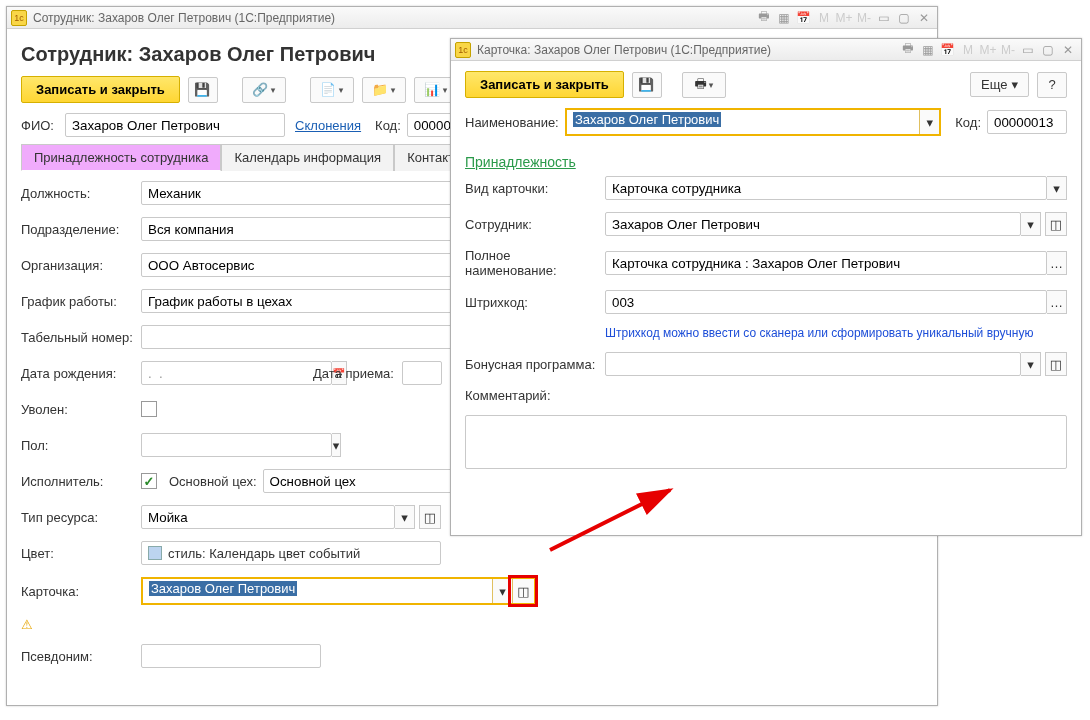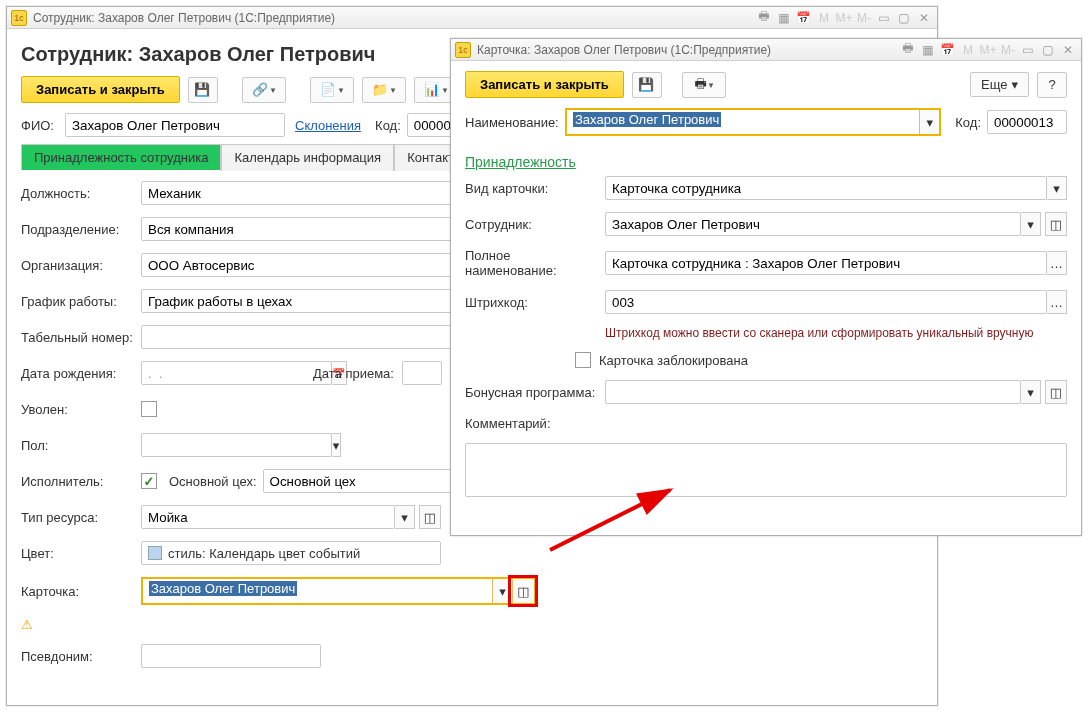--- a/index.html
+++ b/index.html
@@ -88,34 +88,34 @@
   .tab {
     border: 1px solid #c9c9c9;
     border-bottom: none;
     padding: 5px 12px;
     background: #f3f3f3;
     cursor:pointer;
     font-size:13px;
     position: relative;
     top:1px;
   }
-  .tab.active { background:#22c55e; border-bottom:1px solid #fff; }
+  .tab.active { background:#f0abfc; border-bottom:1px solid #fff; }
   .formrow { display:flex; align-items:center; margin-bottom:12px; }
   .formrow .flabel { width: 120px; color:#333; }
   .formrow .flabel.gray { color:#aaa; }
   .inputgrp { display:flex; flex:1; align-items:center; gap:0; }
   .sel-arrow { width:20px; height:24px; border:1px solid #c9c9c9; border-left:none; display:flex;align-items:center;justify-content:center;background:#fafafa;cursor:pointer;}
   .openbtn { width:22px; height:24px; border:1px solid #c9c9c9; margin-left:4px; display:flex;align-items:center;justify-content:center;background:#fafafa;cursor:pointer;}
   .checkbox { width:16px;height:16px;border:1px solid #999;background:#fff;display:inline-flex;align-items:center;justify-content:center; }
   .checkbox.checked::after { content:"✓"; color:#2a8a2a; font-weight:bold; }
   .selectedtext { background:#3a6ea5; color:#fff; padding:0 2px; }
   .highlight-yellow { border:2px solid #f0b400 !important; }
   .highlight-red { outline: 3px solid #e60000; outline-offset: 1px; }
   .section-link { color:#2a9a4a; text-decoration: underline; font-size:14px; margin:6px 0; display:inline-block; }
-  .hint { color:#7f1d1d; font-size:12px; }
+  .hint { color:#1d4ed8; font-size:12px; }
   .warn-ico { color:#e6a400; margin-right:6px; }
   .calicon::before{ content:"📅"; font-size:11px;}
   .arrow-red {
     position:absolute;
     pointer-events:none;
   }
   .btn-plain {
     border: 1px solid #c9c9c9;
     background:#fafafa;
     padding:4px 10px;
@@ -361,26 +361,20 @@
       <span class="lbl" style="width:140px">Штрихкод:</span>
       <div class="inputgrp" style="flex:1">
         <input class="inp flex" value="003" style="">
         <div class="sel-arrow">…</div>
       </div>
     </div>
     <div class="formrow">
       <span style="width:140px"></span>
       <span class="hint">Штрихкод можно ввести со сканера или сформировать уникальный вручную</span>
     </div>
-    <div class="formrow">
-      <span style="width:110px"></span>
-      <span class="checkbox"></span>
-      <span style="width:8px"></span>
-      <span class="lbl">Карточка заблокирована</span>
-    </div>
 
 
     <div class="formrow">
       <span class="lbl" style="width:140px">Бонусная программа:</span>
       <div class="inputgrp" style="flex:1">
         <input class="inp flex" value="" style="">
         <div class="sel-arrow">▾</div>
         <div class="openbtn">◫</div>
       </div>
     </div>

